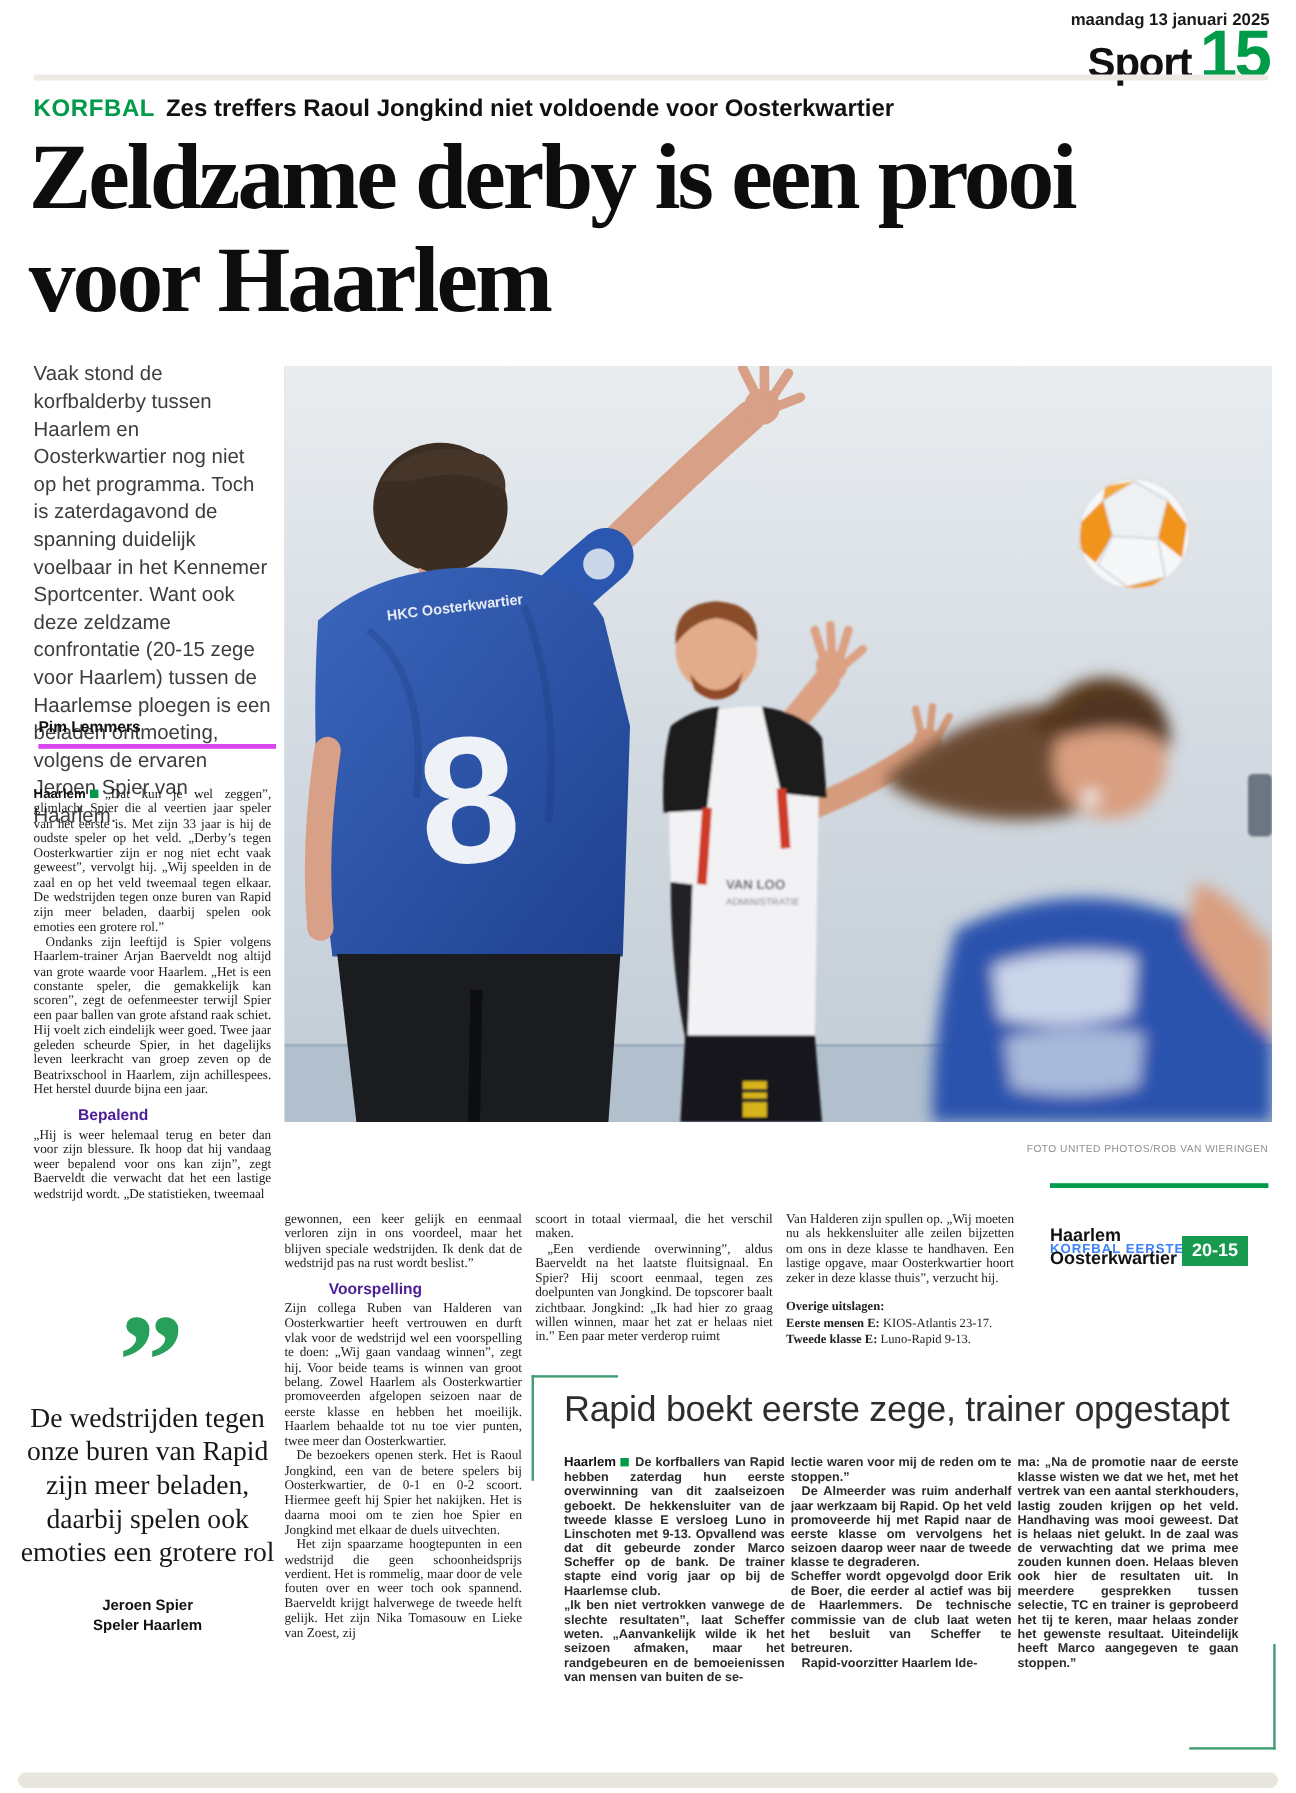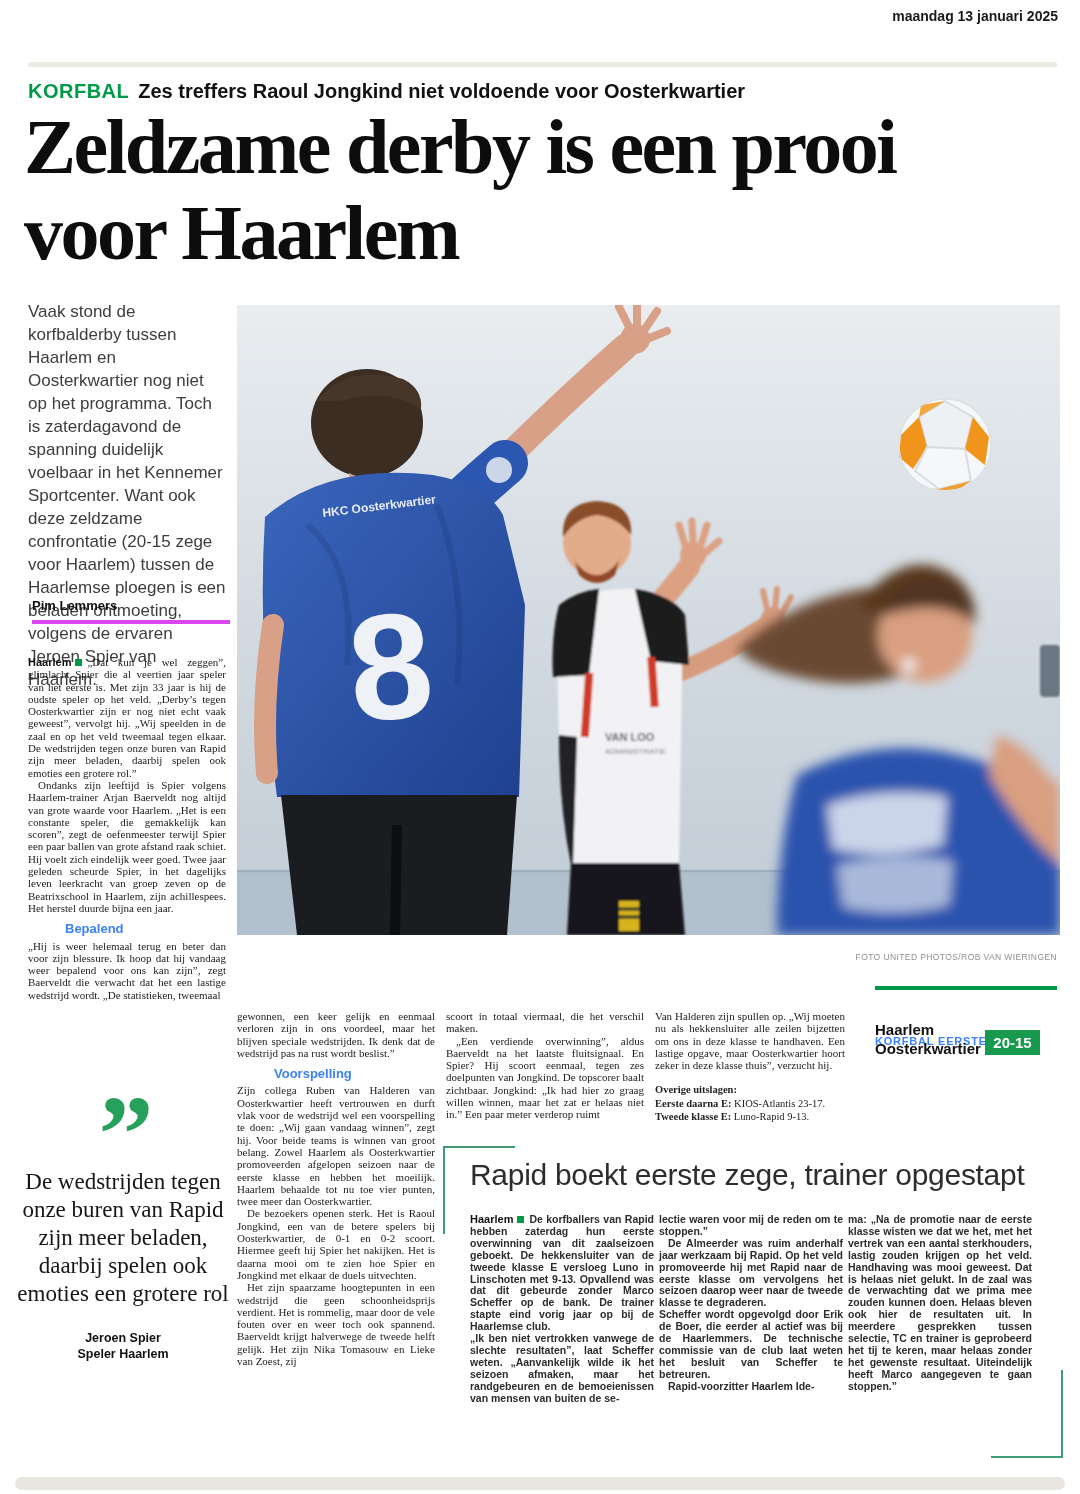--- a/index.html
+++ b/index.html
@@ -27,21 +27,21 @@
   .byline{left:32px;top:598px;width:198px;font-size:13px;font-weight:700;color:#111;
           border-bottom:4px solid #d946ef;padding-bottom:7px;}
 
   
   .col{text-align:justify;}
   .body-serif{font-family:"Liberation Serif",serif;font-size:11px;line-height:12.3px;color:#1b1b1b;margin-top:24px;}
   .body-serif p{margin:0;}
   .body-serif p.ind{text-indent:10px;}
   .dateline{font-family:"Liberation Sans",sans-serif;font-weight:700;font-size:11px;color:#111;}
   .sq{display:inline-block;width:7px;height:7px;background:#009b48;margin:0 5px 0 4px;}
-  .subhead{font-family:"Liberation Sans",sans-serif;font-weight:700;font-size:13px;color:#3b82f6;
+  .subhead{font-family:"Liberation Sans",sans-serif;font-weight:700;font-size:13px;color:#4c1d95;
            margin:9px 0 4px 0;text-align:left;padding-left:37px;}
 
   
   .pullquote{left:16px;top:1108px;width:214px;text-align:center;}
   .pq-mark{font-family:"Liberation Serif",serif;font-size:110px;line-height:52px;color:#27a05c;
            font-weight:700;letter-spacing:-6px;}
   .pq-text{font-family:"Liberation Serif",serif;font-size:23px;line-height:28px;color:#171717;margin-top:8px;}
   .pq-author{font-size:12.5px;font-weight:700;color:#111;margin-top:22px;line-height:16px;}
   .pq-role{font-size:12.5px;font-weight:700;color:#111;line-height:16px;}
 
@@ -70,20 +70,24 @@
 
   .clip{overflow:hidden;}
 </style>
 </head>
 <body>
 
 <div id="page">
 
   <div class="abs mast">
     <div class="mast-date">maandag 13 januari 2025</div>
+    <div class="mast-row">
+      <span class="mast-section">Sport</span>
+      <span class="mast-page">15</span>
+    </div>
   </div>
   <div class="abs top-rule"></div>
 
   <div class="abs kicker">
     <span class="tag">KORFBAL</span><span>Zes treffers Raoul Jongkind niet voldoende voor Oosterkwartier</span>
   </div>
 
   <div class="abs headline">Zeldzame derby is een prooi voor Haarlem</div>
 
   <div class="abs intro">Vaak stond de korfbalderby tussen Haarlem en Oosterkwartier nog niet op het programma. Toch is zaterdagavond de spanning duidelijk voelbaar in het Kennemer Sportcenter. Want ook deze zeldzame confrontatie (20-15 zege voor Haarlem) tussen de Haarlemse ploegen is een beladen ontmoeting, volgens de ervaren Jeroen Spier van Haarlem.</div>
@@ -231,21 +235,21 @@
 
   <div class="abs col body-serif clip" style="left:446px;top:986px;width:198px;height:168px;">
     <p>scoort in totaal viermaal, die het verschil maken.</p>
     <p class="ind">„Een verdiende overwinning”, aldus Baerveldt na het laatste fluitsignaal. En Spier? Hij scoort eenmaal, tegen zes doelpunten van Jongkind. De topscorer baalt zichtbaar. Jongkind: „Ik had hier zo graag willen winnen, maar het zat er helaas niet in.” Een paar meter verderop ruimt</p>
   </div>
 
   <div class="abs col body-serif" style="left:655px;top:986px;width:190px;">
     <p>Van Halderen zijn spullen op. „Wij moeten nu als hekkensluiter alle zeilen bijzetten om ons in deze klasse te handhaven. Een lastige opgave, maar Oosterkwartier hoort zeker in deze klasse thuis”, verzucht hij.</p>
     <div class="results">
       <div><b>Overige uitslagen:</b></div>
-      <div><b>Eerste daarna E:</b> <span>KIOS-Atlantis 23-17.</span></div>
+      <div><b>Eerste mensen E:</b> <span>KIOS-Atlantis 23-17.</span></div>
       <div><b>Tweede klasse E:</b> <span>Luno-Rapid 9-13.</span></div>
     </div>
   </div>
 
   <div class="abs sb-rule"></div>
   <div class="abs sb-title">KORFBAL EERSTE KLASSE</div>
   <div class="abs sb-teams">
     <div>Haarlem</div>
     <div>Oosterkwartier</div>
   </div>

